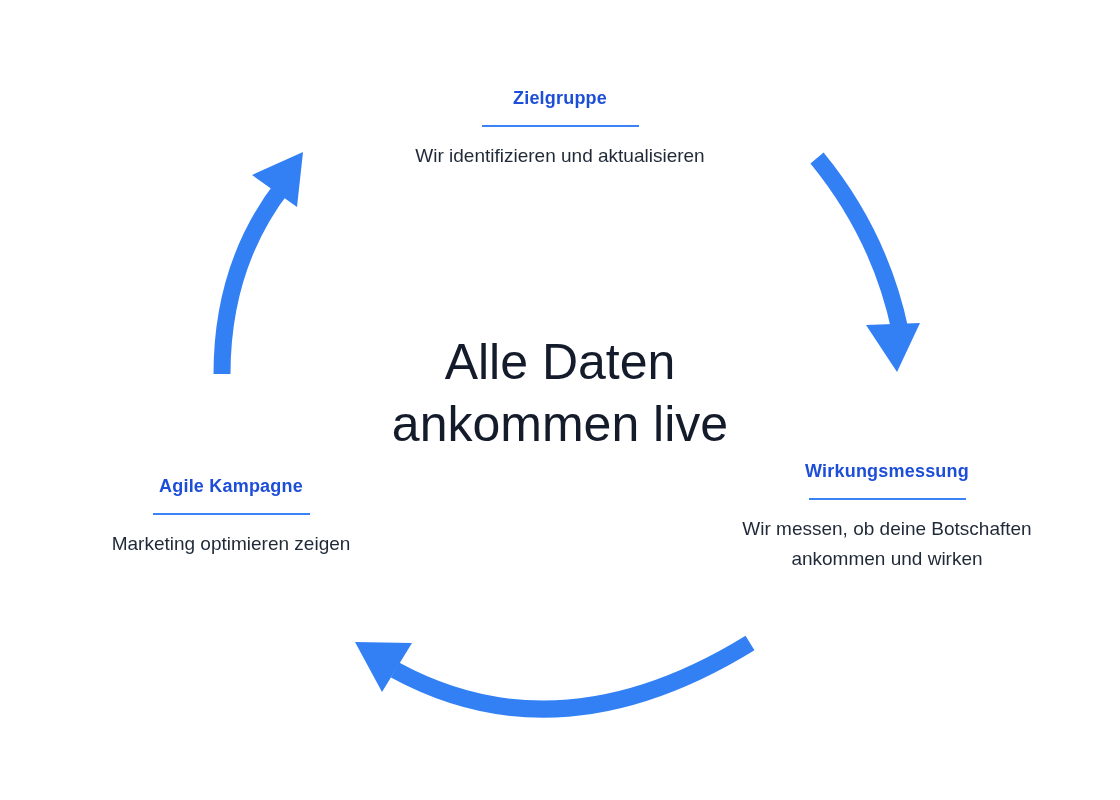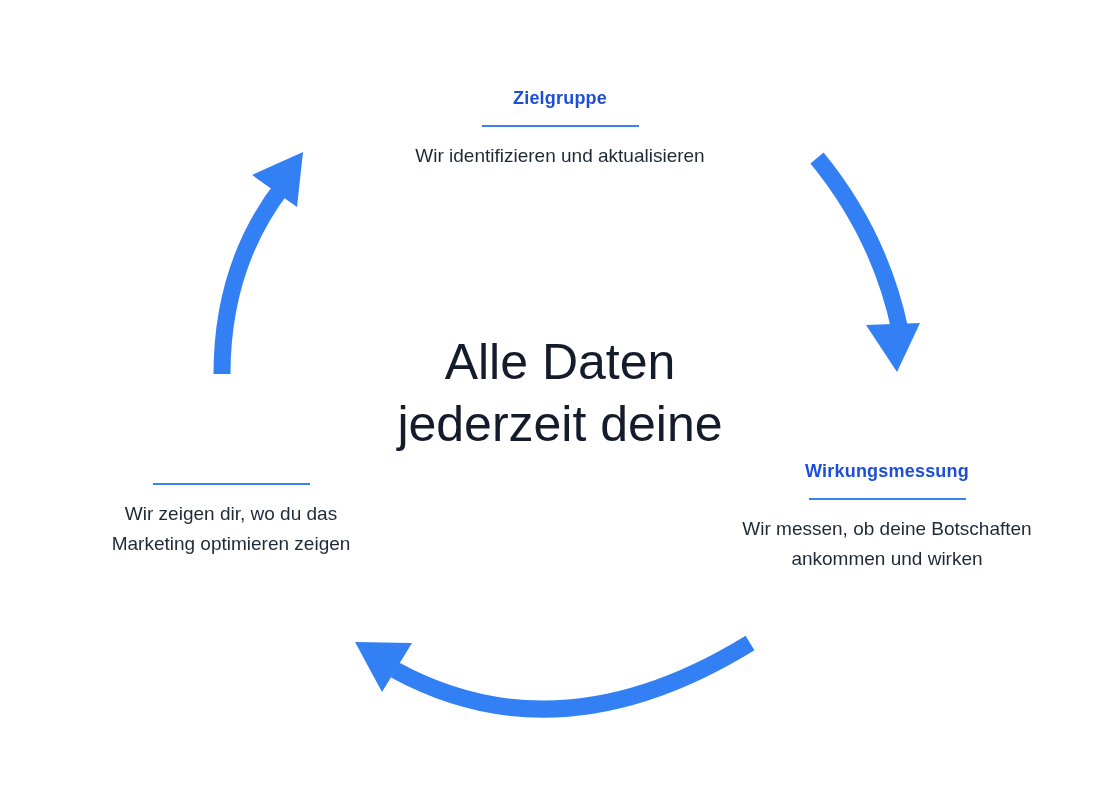--- a/index.html
+++ b/index.html
@@ -32,26 +32,26 @@
 </svg>
 
 <div class="node" style="left:330px; top:83px; width:460px;">
   <div class="node-title">Zielgruppe</div>
   <div class="node-rule" style="width:157px;"></div>
   <div class="node-desc">Wir identifizieren und aktualisieren</div>
 </div>
 
 <div class="center-title">
   <div>Alle Daten</div>
-  <div>jederzeit deine</div>
+  <div>ankommen live</div>
 </div>
 
 <div class="node" style="left:60px; top:471px; width:342px;">
+  <div class="node-title">Agile Kampagne</div>
   <div class="node-rule" style="width:157px;"></div>
-  <div class="node-desc">Wir zeigen dir, wo du das</div>
   <div class="node-desc">Marketing optimieren zeigen</div>
 </div>
 
 <div class="node" style="left:687px; top:456px; width:400px;">
   <div class="node-title">Wirkungsmessung</div>
   <div class="node-rule" style="width:157px;"></div>
   <div class="node-desc">Wir messen, ob deine Botschaften</div>
   <div class="node-desc">ankommen und wirken</div>
 </div>
 

